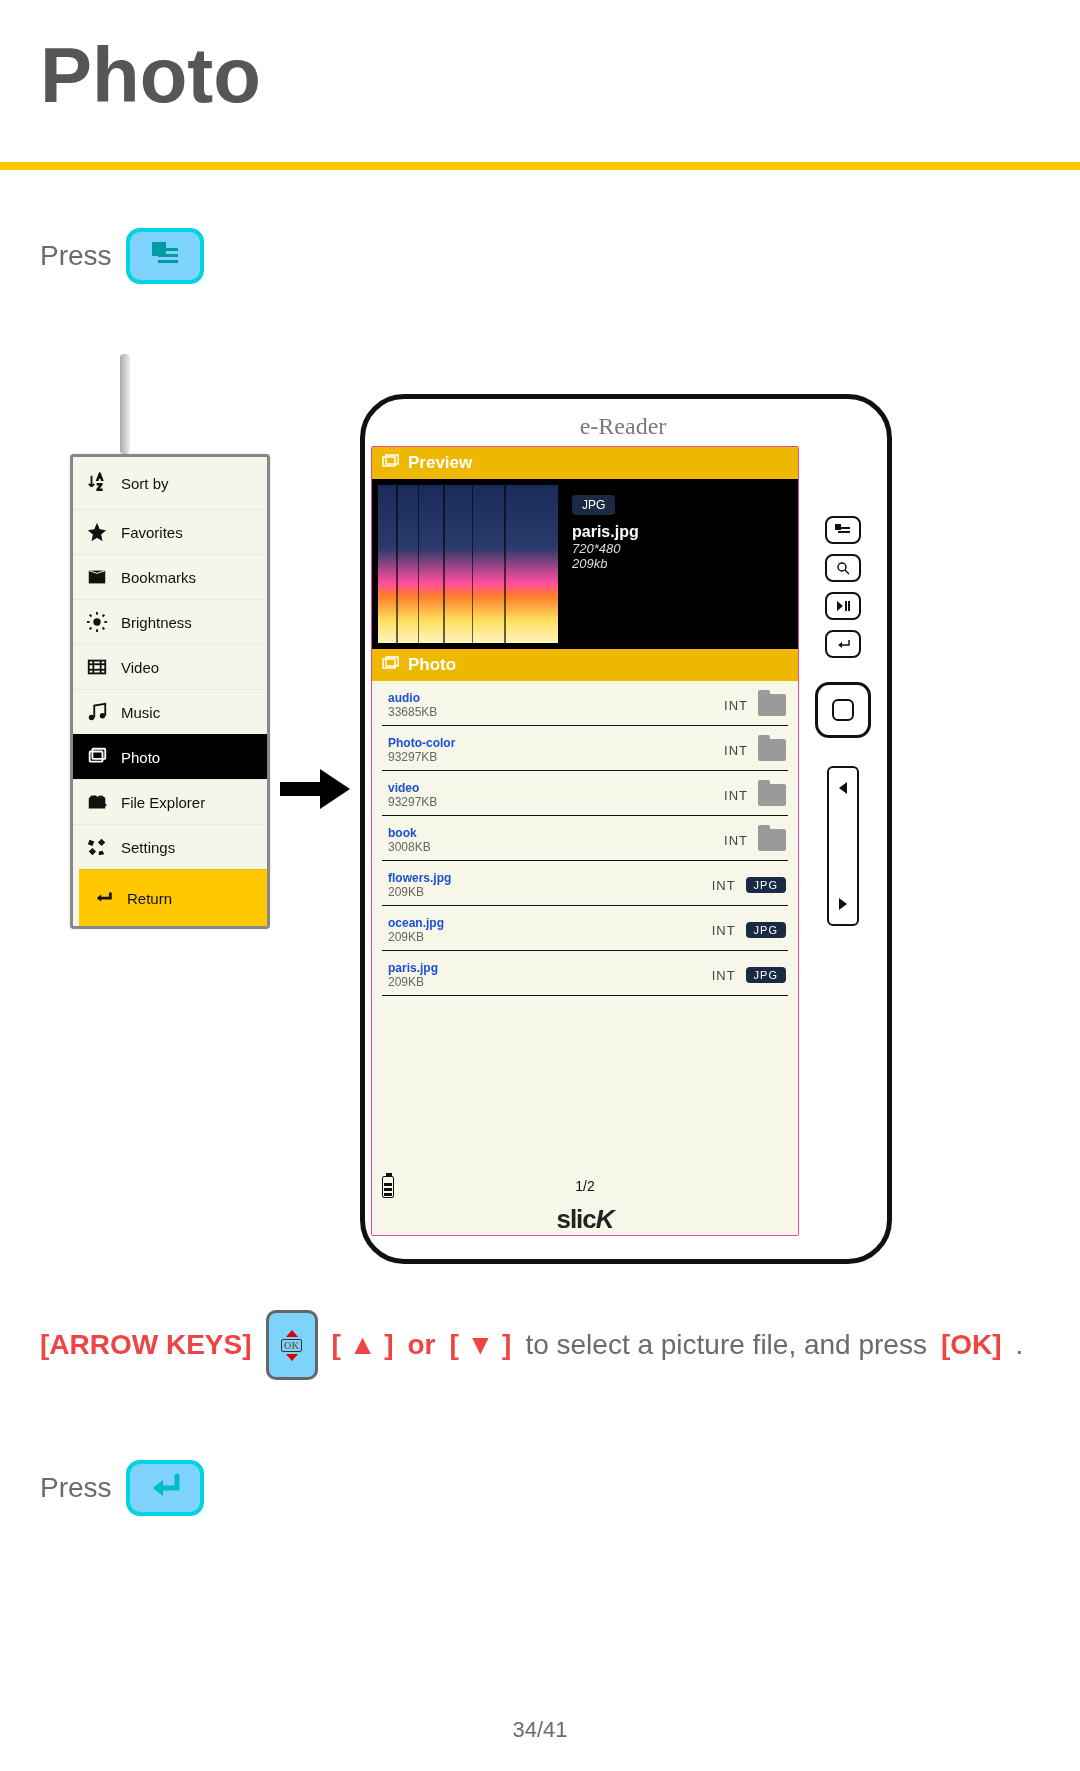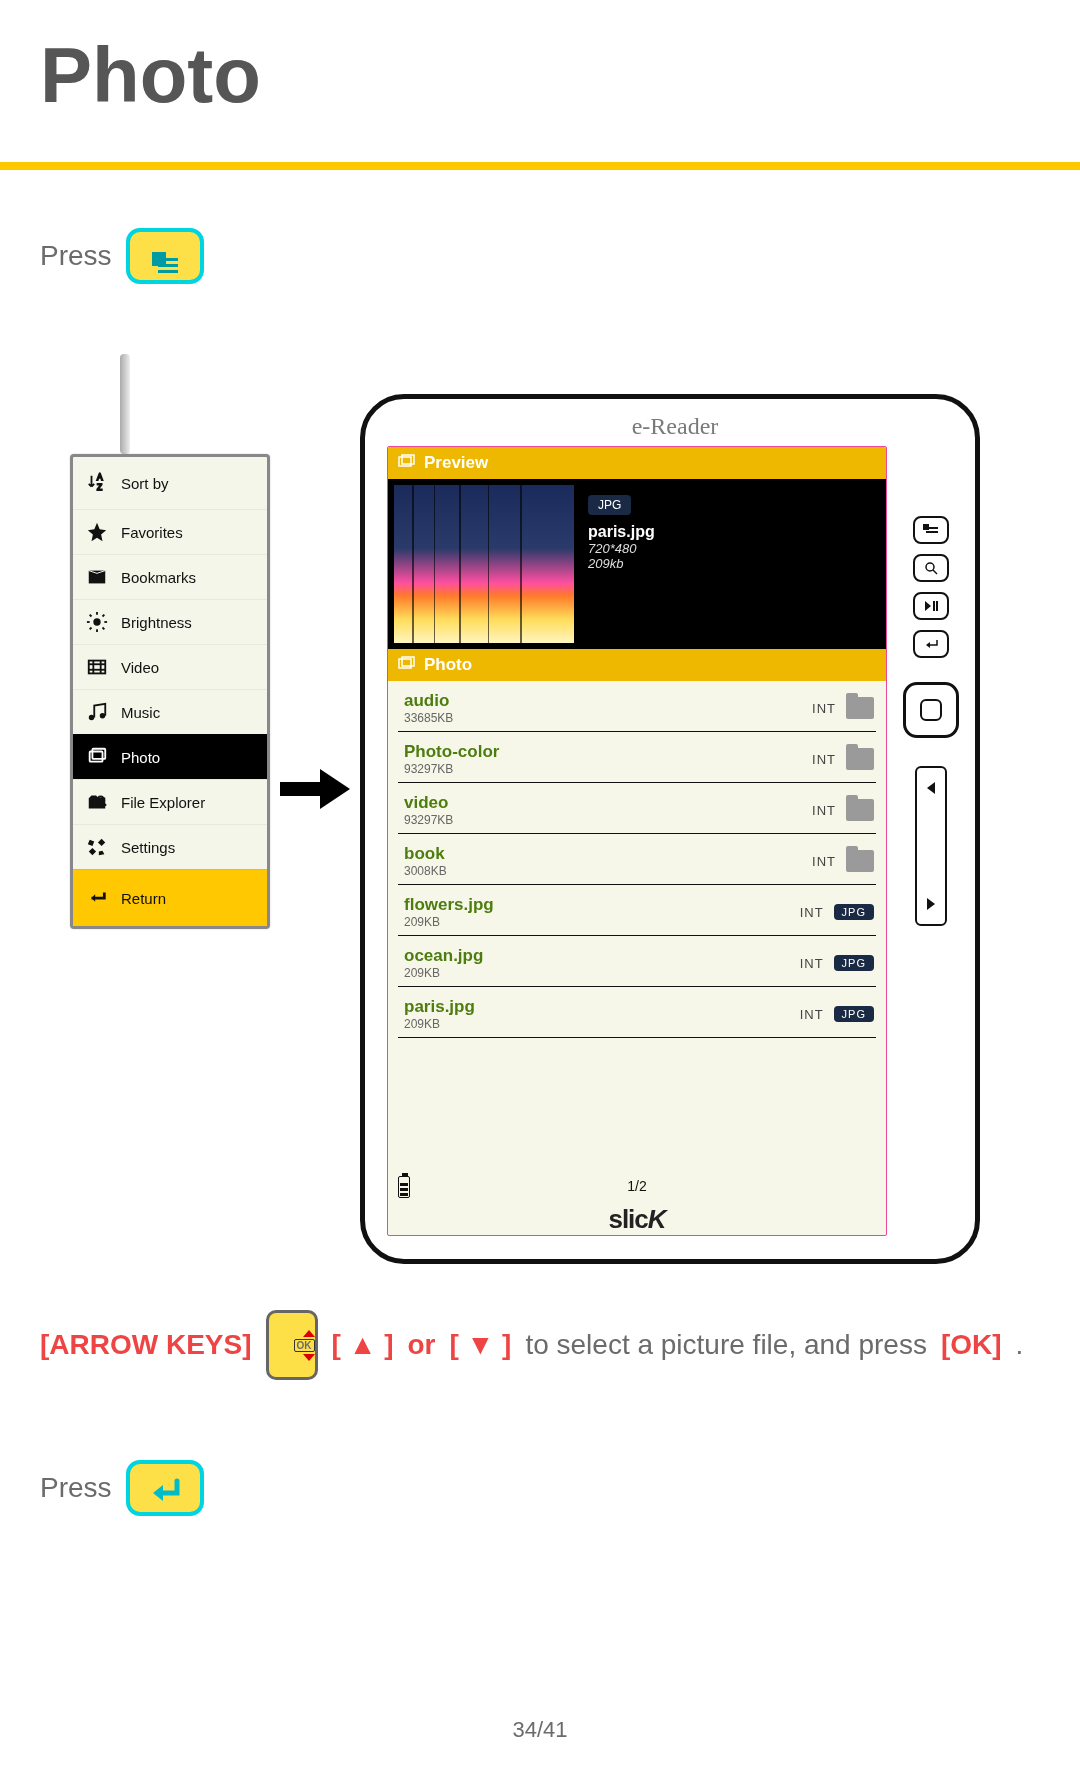--- a/index.html
+++ b/index.html
@@ -32,28 +32,29 @@
     display: flex;
     align-items: center;
     gap: 14px;
     font-size: 28px;
     color: #6b6b6b;
     flex-wrap: wrap;
   }
   .instr-line .strong { font-weight: 700; color:#ef4444; }
   .btn-icon {
     display: inline-flex;
-    align-items: flex-end;
+    align-items: center;
     justify-content: center;
     border: 4px solid #00d4e0;
     border-radius: 14px;
     width: 78px;
     height: 56px;
-    background: #fde047;
+    background: #7dd3fc;
     position: relative;
+    font-family: Liberation Serif, serif;
   }
   .btn-icon.ok {
     border: 3px solid #666;
     border-radius: 10px;
     width: 52px;
     height: 70px;
     flex-direction: column;
     justify-content: center;
     gap: 2px;
     padding: 4px 0;
@@ -116,41 +117,41 @@
     align-items: center;
     gap: 12px;
     padding: 10px 12px;
     font-size: 15px;
     color: #111;
     border-top: 1px solid rgba(0,0,0,0.05);
   }
   .menu-row:first-child { border-top: none; padding-top: 14px; padding-bottom:14px; }
   .menu-row.selected { background: #000; color: #fff; }
   .menu-row.selected .mi-icon svg { stroke:#fff; fill:#fff; }
-  .menu-row.return-row { background: #ffc800; padding-top:16px; padding-bottom:16px; }
+  .menu-row.return-row { background: #ffc800; padding-top:16px; padding-bottom:16px;margin-left:6px; }
   .mi-icon { width: 24px; height: 24px; display:flex; align-items:center; justify-content:center; }
   .mi-icon svg { width: 22px; height: 22px; }
 
   
   .big-arrow {
     position: absolute;
     left: 240px; top: 360px;
   }
   .big-arrow svg { width: 70px; height: 50px; }
 
   
   .device {
     position: absolute;
     left: 320px; top: -10px;
-    width: 620px;
+    width: 532px;
     height: 870px;
     border: 5px solid #111;
     border-radius: 44px;
     background: #fff;
-    padding: 14px 12px 18px 22px;
+    padding: 14px 12px 18px 6px;
   }
   .device-title {
     text-align: center;
     font-family: 'Brush Script MT', cursive;
     font-size: 24px;
     color: #7a7a7a;
     margin-bottom: 6px;
   }
   .device-body {
     display: flex;
@@ -212,21 +213,21 @@
 
   .file-list { flex:1; padding:0 10px; }
   .file-row {
     display:flex;
     align-items:center;
     justify-content:space-between;
     border-bottom: 1.5px solid #111;
     padding: 10px 2px 6px 6px;
   }
   .file-row .fl { }
-  .file-row .fname2 { font-weight:700; font-size:17px; color:#4d7c0f; }
+  .file-row .fname2 { font-weight:700; font-size:12px; color:#1d4ed8; }
   .file-row .fsize { font-size:12px; color:#666; }
   .file-row .fr { display:flex; align-items:center; gap:10px; font-size:13px; color:#444; letter-spacing:1px;}
   .folder-glyph { width:28px; height:22px; background:#9a9a9a; border-radius:2px; position:relative; }
   .folder-glyph::before { content:""; position:absolute; top:-4px; left:0; width:12px; height:6px; background:#9a9a9a; border-radius:2px 2px 0 0;}
   .jpg-badge { background:#1a2a44; color:#fff; font-size:11px; padding:2px 8px; border-radius:4px; }
 
   .status-bar {
     display:flex;
     align-items:center;
     justify-content:center;

